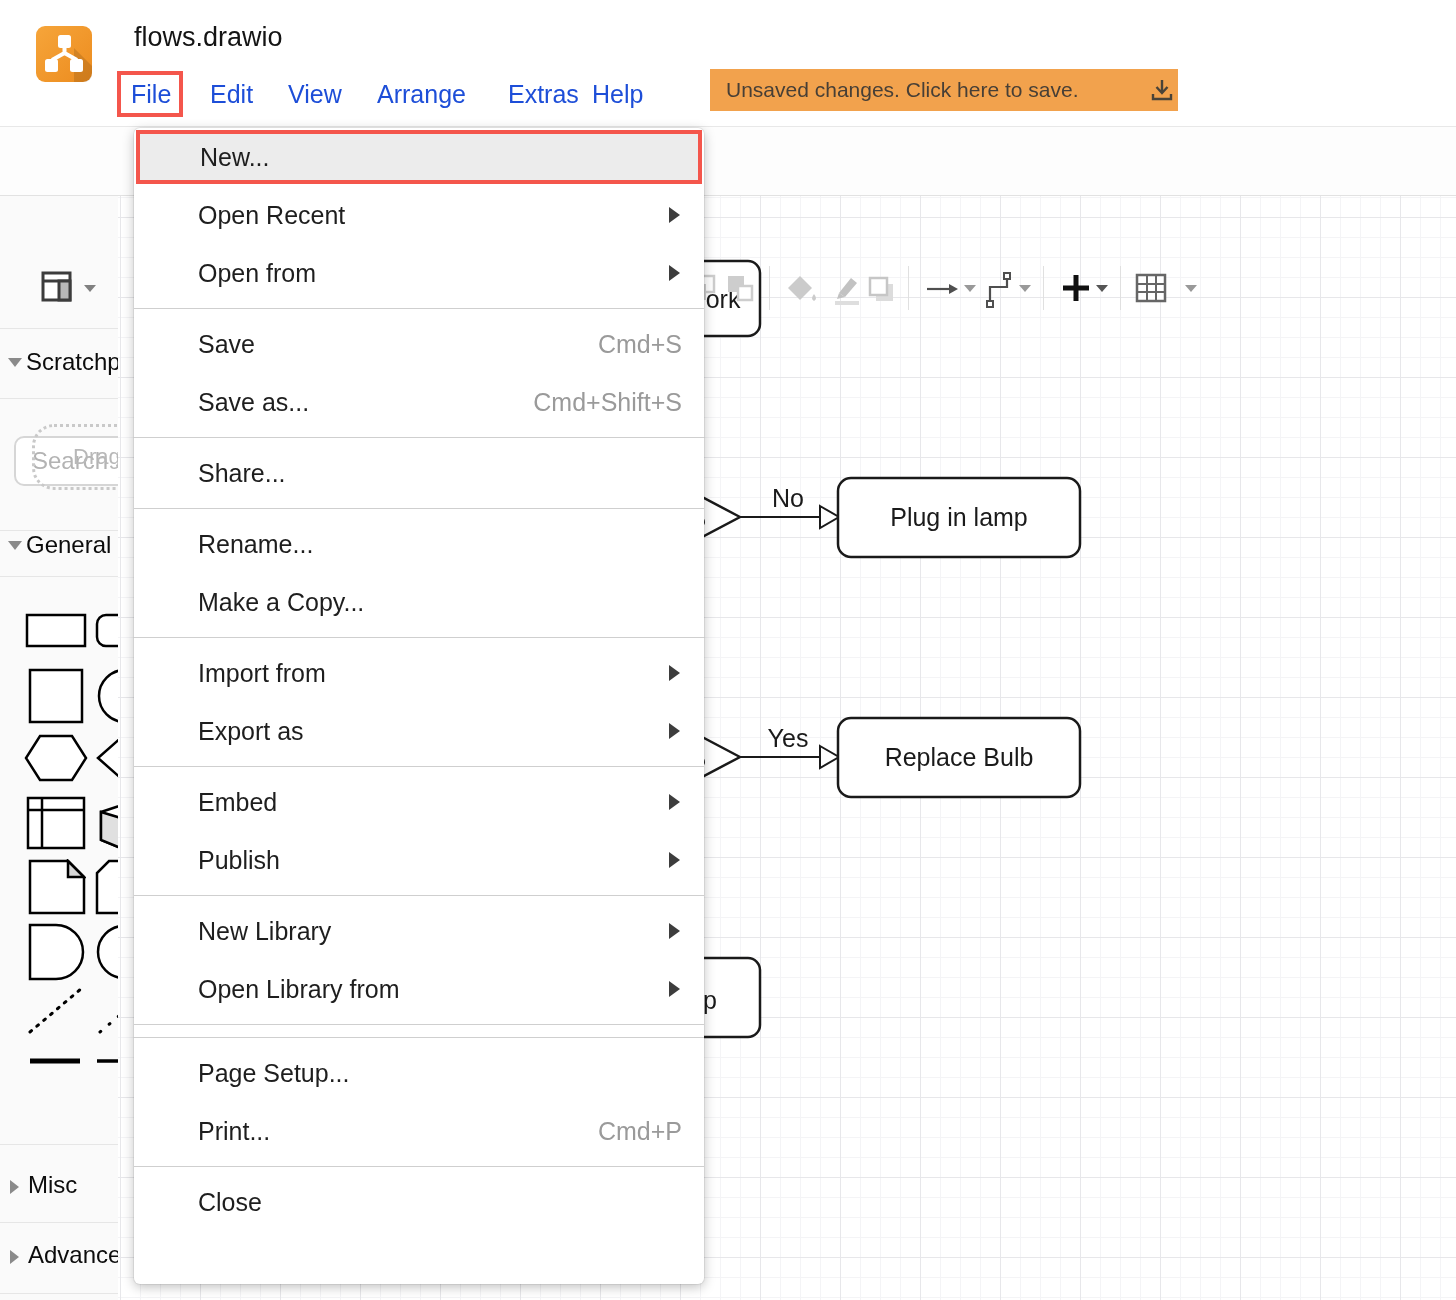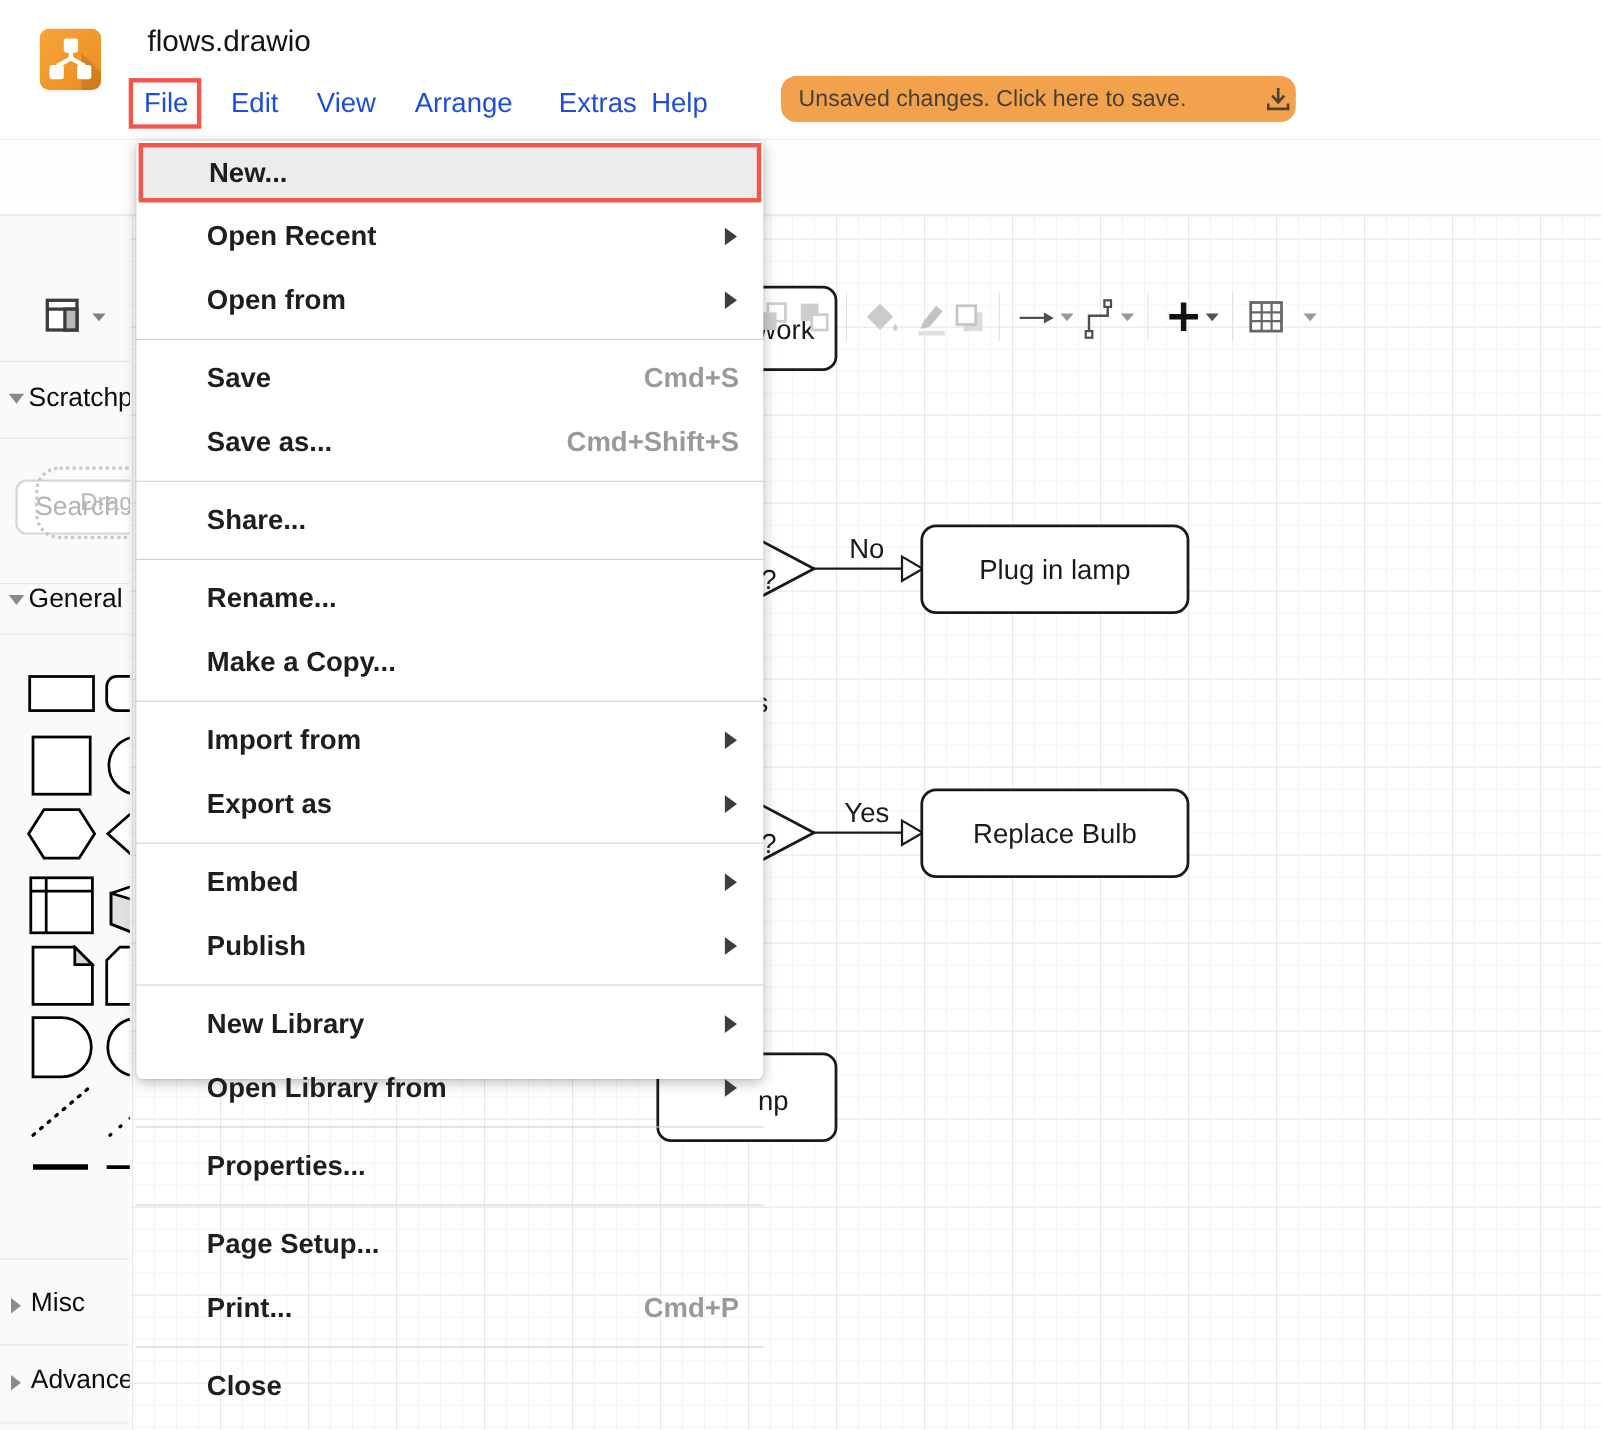--- a/index.html
+++ b/index.html
@@ -26,21 +26,21 @@
   .flow .shape{fill:#ffffff;stroke:#1a1a1a;stroke-width:2.5;}
   .flow .edge{stroke:#1a1a1a;stroke-width:2;fill:none;}
   .flow .head{fill:#ffffff;stroke:#1a1a1a;stroke-width:2;}
   .flow text{font-family:"Liberation Sans",sans-serif;font-size:25px;fill:#1a1a1a;}
   
   .header{position:absolute;left:0;top:0;width:100%;height:126px;background:#fff;z-index:20;}
   .logo{position:absolute;left:36px;top:26px;}
   .app-title{position:absolute;left:134px;top:22px;font-size:27px;font-weight:500;color:#141414;}
   .menubar-item{position:absolute;top:80px;font-size:25px;color:#1d4ed8;cursor:default;}
   .banner{
-    position:absolute;left:710px;top:69px;height:42px;width:468px;border-radius:14px;
+    position:absolute;left:710px;top:69px;height:42px;width:468px;border-radius:0;
     display:flex;align-items:center;box-sizing:border-box;padding:0 3px 0 16px;
   }
   .banner-label{font-size:21px;color:#473f36;white-space:nowrap;flex:1;}
   .file-box{position:absolute;left:117px;top:71px;width:66px;height:46px;box-sizing:border-box;
     border:4px solid #f4564c;z-index:31;pointer-events:none;}
   
   .toolbar{position:absolute;left:0;top:126px;width:100%;height:70px;background:#fdfdfd;
     border-top:1px solid #e8e8e8;border-bottom:1px solid #e2e2e2;box-sizing:border-box;z-index:10;}
   .tb{position:absolute;top:147px;}
   .tb-divider{position:absolute;top:139px;width:1px;height:44px;background:#e0e0e0;}
@@ -57,23 +57,23 @@
     border-bottom:7px solid transparent;border-left:9px solid #8a8a8a;}
   .search{position:absolute;left:14px;top:240px;width:150px;height:50px;box-sizing:border-box;
     border:2px solid #d6d6d6;border-radius:10px;background:#fff;padding:0 0 0 16px;
     font-family:"Liberation Sans",sans-serif;font-size:24px;color:#333;outline:none;}
   .search::placeholder{color:#b3b3b3;}
   .scratch-drop{position:absolute;left:32px;top:424px;width:130px;height:66px;box-sizing:border-box;
     border:3px dotted #c9c9c9;border-radius:22px;line-height:60px;padding-left:38px;
     font-size:22px;color:#b8b8b8;white-space:nowrap;}
   .shape-cell{position:absolute;}
   
-  .menu{position:absolute;left:124px;top:128px;width:570px;height:853px;box-sizing:border-box;
+  .menu{position:absolute;left:134px;top:128px;width:570px;height:1156px;box-sizing:border-box;
     background:#ffffff;border-radius:6px;z-index:30;
-    box-shadow:0 3px 12px rgba(0,0,0,0.25),0 0 0 1px rgba(0,0,0,0.06);font-weight:bold;}
+    box-shadow:0 3px 12px rgba(0,0,0,0.25),0 0 0 1px rgba(0,0,0,0.06);}
   .menu-item{height:58px;box-sizing:border-box;display:flex;align-items:center;
     padding:0 22px 0 64px;font-size:25px;color:#1e1e1e;cursor:default;}
   .menu-item.highlighted{height:54px;margin:2px 2px;padding-left:60px;background:#ececec;
     border:4px solid #f4564c;}
   .mi-label{flex:1;white-space:nowrap;}
   .mi-shortcut{color:#9a9a9a;font-size:25px;}
   .mi-arrow{width:0;height:0;border-top:8px solid transparent;border-bottom:8px solid transparent;
     border-left:11px solid #3d3d3d;margin-right:2px;}
   .menu-sep{height:13px;display:flex;align-items:center;}
   .menu-sep::after{content:"";display:block;width:100%;height:1px;background:#cfcfcf;}
@@ -343,23 +343,20 @@
     <div class="menu-sep"></div>
     <div class="menu-item">
       <span class="mi-label">New Library</span>
       <span class="mi-arrow"></span>
     </div>
     <div class="menu-item">
       <span class="mi-label">Open Library from</span>
       <span class="mi-arrow"></span>
     </div>
     <div class="menu-sep"></div>
-    <div class="menu-item">
-      <span class="mi-label">Properties...</span>
-    </div>
     <div class="menu-sep"></div>
     <div class="menu-item">
       <span class="mi-label">Page Setup...</span>
     </div>
     <div class="menu-item">
       <span class="mi-label">Print...</span>
       <span class="mi-shortcut">Cmd+P</span>
     </div>
     <div class="menu-sep"></div>
     <div class="menu-item">

